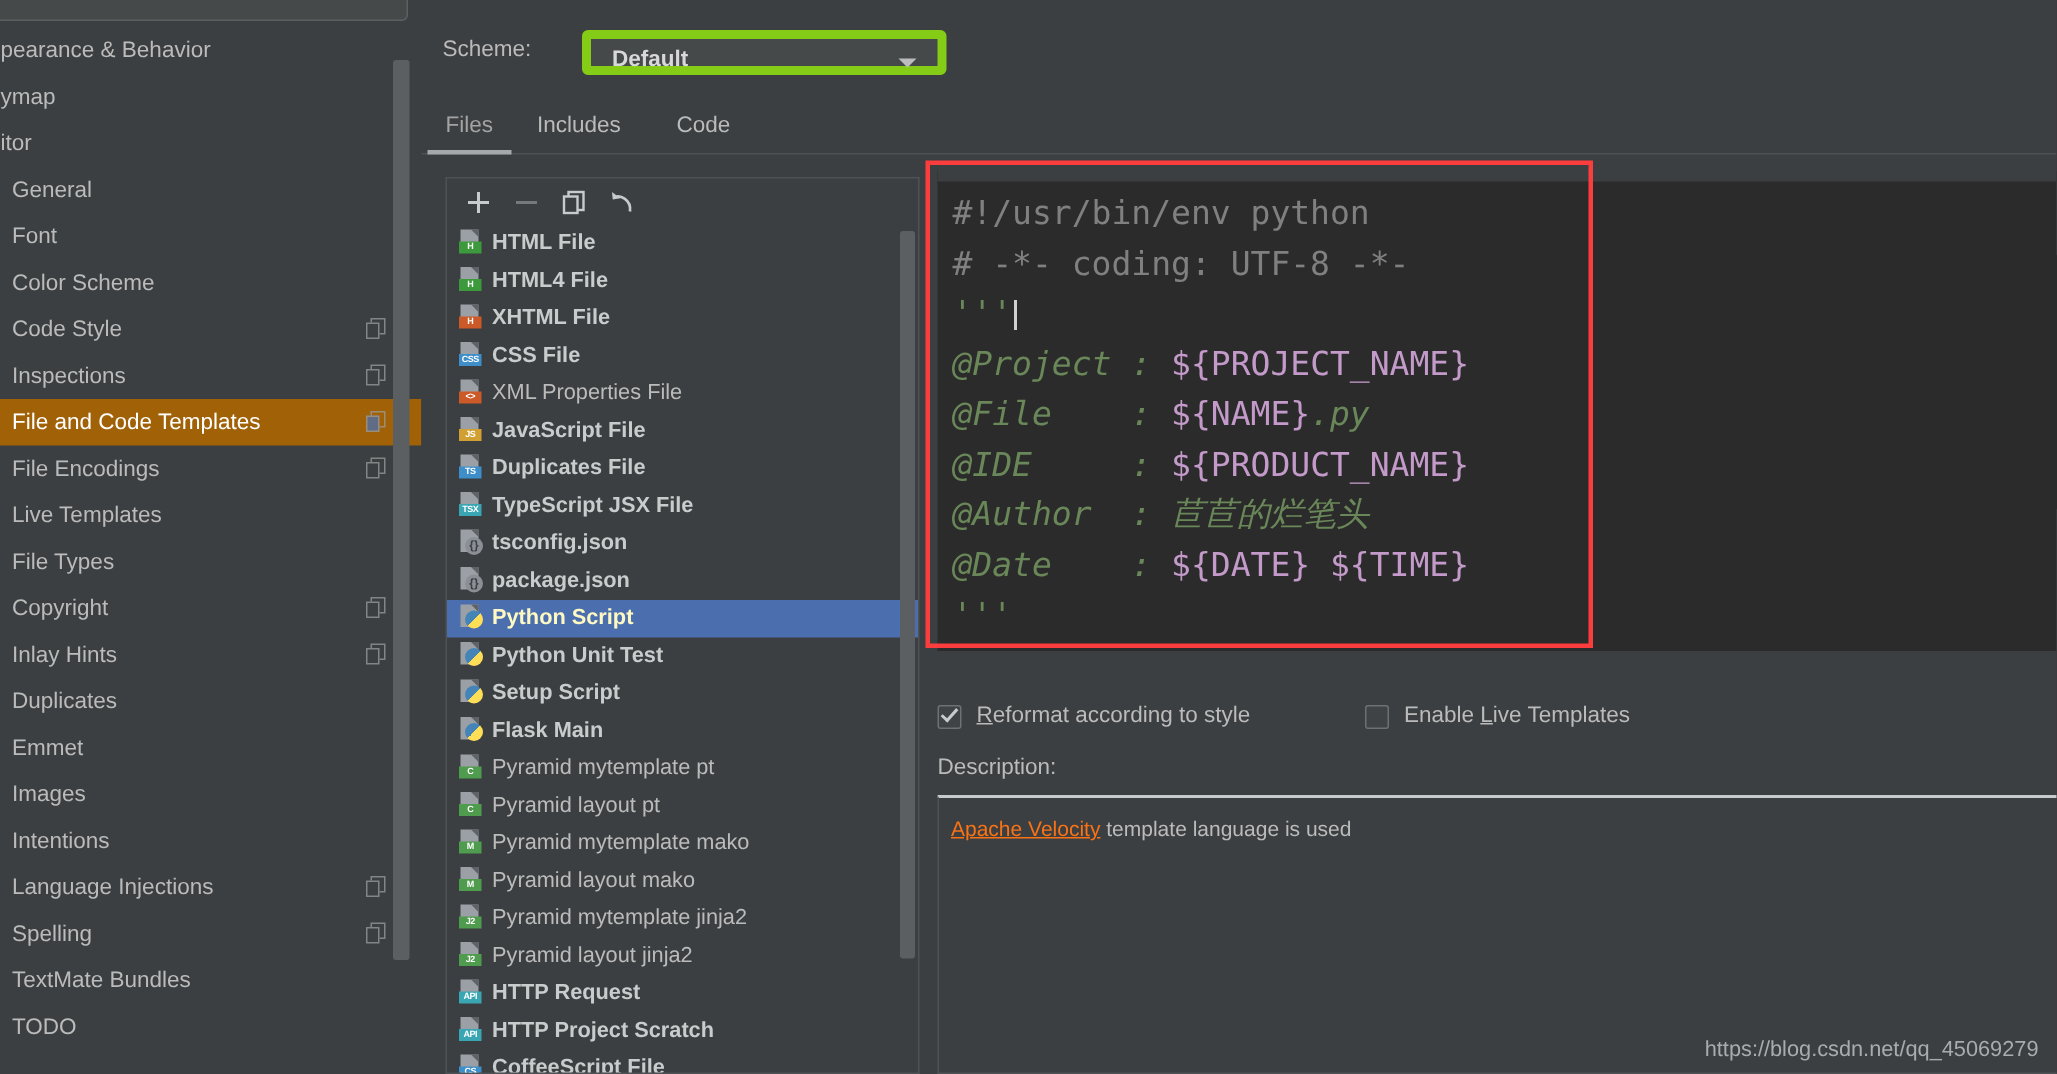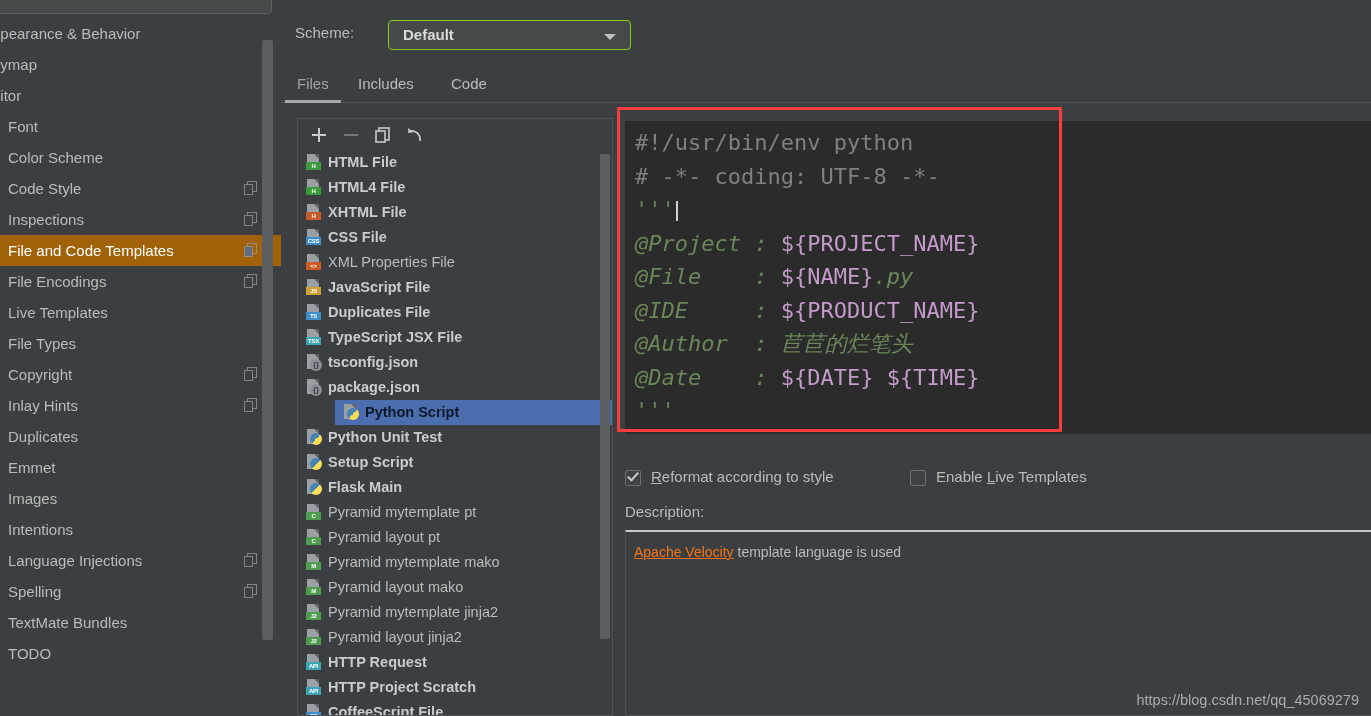--- a/index.html
+++ b/index.html
@@ -100,21 +100,21 @@
   }
   #scheme-label {
     position: absolute; left: 0; top: 4px;
     color: #bbbbbb; font-size: 15px;
   }
   #scheme-select {
     position: absolute;
     left: 93px; top: 0;
     width: 243px; height: 30px;
     background: #45494a;
-    border: 1px solid #84cc16;
+    border: 6px solid #84cc16;
     border-radius: 4px;
   }
   #scheme-value {
     position: absolute; left: 14px; top: 5px;
     color: #d8d8d8; font-size: 15px; font-weight: bold;
   }
   #scheme-arrow {
     position: absolute; right: 14px; top: 13px;
     width: 0; height: 0;
     border-left: 6px solid transparent;
@@ -172,21 +172,21 @@
   .file-row {
     position: relative;
     height: 25px;
     line-height: 25px;
     padding-left: 8px;
     white-space: nowrap;
     font-size: 14.5px;
     color: #bbbbbb;
   }
   .file-row.bold { font-weight: bold; color: #c9cccd; }
-  .file-row.selected { background: #4b6eaf; color: #0f172a; margin-left: 37px; }
+  .file-row.selected { background: #4b6eaf; color: #fef9c3; }
   .fic {
     display: inline-block;
     position: relative;
     width: 15px; height: 16px;
     vertical-align: -3px;
     margin-right: 7px;
   }
   .fic .page {
     position: absolute; left: 1px; top: 0;
     width: 12px; height: 15px;
@@ -334,20 +334,21 @@
 <body>
 
 <div id="root">
 
   <div id="sidebar">
     <div id="search-box" title=""></div>
     <div id="tree">
         <div class="tree-row lvl0"><span>ppearance &amp; Behavior</span></div>
         <div class="tree-row lvl0"><span>eymap</span></div>
         <div class="tree-row lvl0"><span>ditor</span></div>
+        <div class="tree-row lvl1"><span>General</span></div>
         <div class="tree-row lvl1"><span>Font</span></div>
         <div class="tree-row lvl1"><span>Color Scheme</span></div>
         <div class="tree-row lvl1"><span>Code Style</span><span class="copy-ic">
             <span class="b1"></span>
             <span class="b2"></span>
           </span></div>
         <div class="tree-row lvl1"><span>Inspections</span><span class="copy-ic">
             <span class="b1"></span>
             <span class="b2"></span>
           </span></div>

